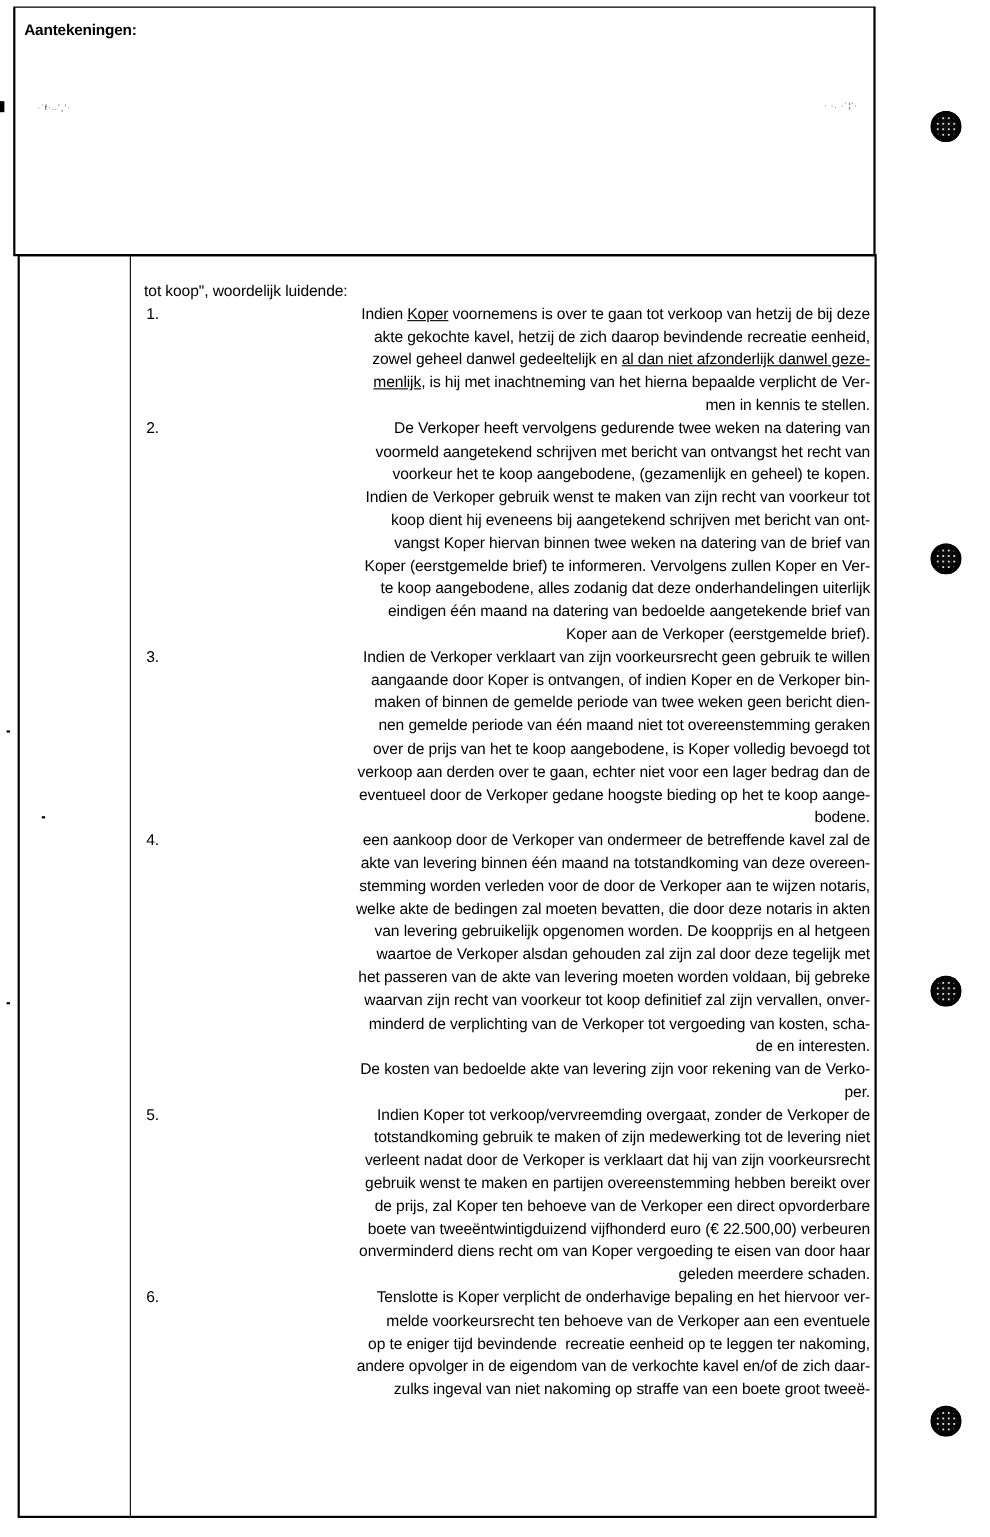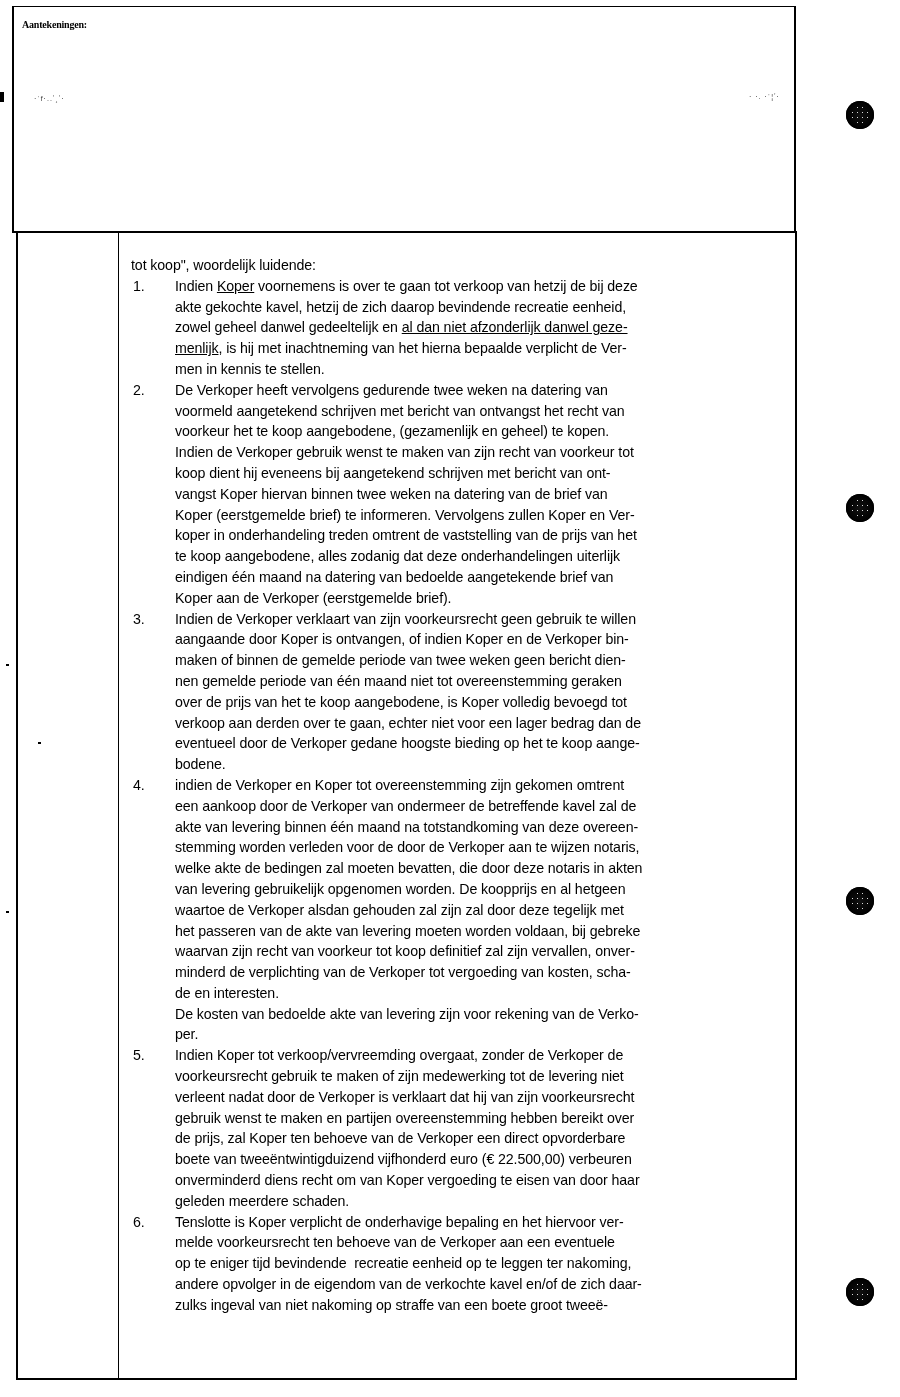--- a/index.html
+++ b/index.html
@@ -21,22 +21,22 @@
       top: 6px;
       width: 780px;
       height: 224px;
       border: 2px solid #000;
       border-top-width: 1px;
     }
     .annotations-label {
       position: absolute;
       left: 8px;
       top: 12px;
-      font-family: Liberation Serif, serif;
-      font-size: 10px;
+      font-family: Liberation Sans, sans-serif;
+      font-size: 14px;
       font-weight: bold;
       letter-spacing: -0.2px;
     }
     .scribble-left {
       position: absolute;
       left: 20px;
       top: 88px;
       width: 60px;
       height: 12px;
       font-size: 7px;
@@ -95,20 +95,21 @@
       padding-left: 44px;
     }
     .clause-number {
       position: absolute;
       left: 2px;
       top: 0;
     }
     .clause-line {
       display: block;
       white-space: pre;
+      text-align: right;
     }
     .u {
       text-decoration: underline;
     }
     .hole {
       position: absolute;
       left: 846px;
       width: 28px;
       height: 28px;
       border-radius: 50%;
@@ -156,56 +157,54 @@
         </div>
         <div class="clause">
           <span class="clause-number">2.</span>
           <span class="clause-line">De Verkoper heeft vervolgens gedurende twee weken na datering van</span>
           <span class="clause-line">voormeld aangetekend schrijven met bericht van ontvangst het recht van</span>
           <span class="clause-line">voorkeur het te koop aangebodene, (gezamenlijk en geheel) te kopen.</span>
           <span class="clause-line">Indien de Verkoper gebruik wenst te maken van zijn recht van voorkeur tot</span>
           <span class="clause-line">koop dient hij eveneens bij aangetekend schrijven met bericht van ont-</span>
           <span class="clause-line">vangst Koper hiervan binnen twee weken na datering van de brief van</span>
           <span class="clause-line">Koper (eerstgemelde brief) te informeren. Vervolgens zullen Koper en Ver-</span>
-          <span class="clause-line">koper in onderhandeling treden omtrent de vaststelling van de prijs van het</span>
           <span class="clause-line">te koop aangebodene, alles zodanig dat deze onderhandelingen uiterlijk</span>
           <span class="clause-line">eindigen één maand na datering van bedoelde aangetekende brief van</span>
           <span class="clause-line">Koper aan de Verkoper (eerstgemelde brief).</span>
         </div>
         <div class="clause">
           <span class="clause-number">3.</span>
           <span class="clause-line">Indien de Verkoper verklaart van zijn voorkeursrecht geen gebruik te willen</span>
           <span class="clause-line">aangaande door Koper is ontvangen, of indien Koper en de Verkoper bin-</span>
           <span class="clause-line">maken of binnen de gemelde periode van twee weken geen bericht dien-</span>
           <span class="clause-line">nen gemelde periode van één maand niet tot overeenstemming geraken</span>
           <span class="clause-line">over de prijs van het te koop aangebodene, is Koper volledig bevoegd tot</span>
           <span class="clause-line">verkoop aan derden over te gaan, echter niet voor een lager bedrag dan de</span>
           <span class="clause-line">eventueel door de Verkoper gedane hoogste bieding op het te koop aange-</span>
           <span class="clause-line">bodene.</span>
         </div>
         <div class="clause">
           <span class="clause-number">4.</span>
-          <span class="clause-line">indien de Verkoper en Koper tot overeenstemming zijn gekomen omtrent</span>
           <span class="clause-line">een aankoop door de Verkoper van ondermeer de betreffende kavel zal de</span>
           <span class="clause-line">akte van levering binnen één maand na totstandkoming van deze overeen-</span>
           <span class="clause-line">stemming worden verleden voor de door de Verkoper aan te wijzen notaris,</span>
           <span class="clause-line">welke akte de bedingen zal moeten bevatten, die door deze notaris in akten</span>
           <span class="clause-line">van levering gebruikelijk opgenomen worden. De koopprijs en al hetgeen</span>
           <span class="clause-line">waartoe de Verkoper alsdan gehouden zal zijn zal door deze tegelijk met</span>
           <span class="clause-line">het passeren van de akte van levering moeten worden voldaan, bij gebreke</span>
           <span class="clause-line">waarvan zijn recht van voorkeur tot koop definitief zal zijn vervallen, onver-</span>
           <span class="clause-line">minderd de verplichting van de Verkoper tot vergoeding van kosten, scha-</span>
           <span class="clause-line">de en interesten.</span>
           <span class="clause-line">De kosten van bedoelde akte van levering zijn voor rekening van de Verko-</span>
           <span class="clause-line">per.</span>
         </div>
         <div class="clause">
           <span class="clause-number">5.</span>
           <span class="clause-line">Indien Koper tot verkoop/vervreemding overgaat, zonder de Verkoper de</span>
-          <span class="clause-line">voorkeursrecht gebruik te maken of zijn medewerking tot de levering niet</span>
+          <span class="clause-line">totstandkoming gebruik te maken of zijn medewerking tot de levering niet</span>
           <span class="clause-line">verleent nadat door de Verkoper is verklaart dat hij van zijn voorkeursrecht</span>
           <span class="clause-line">gebruik wenst te maken en partijen overeenstemming hebben bereikt over</span>
           <span class="clause-line">de prijs, zal Koper ten behoeve van de Verkoper een direct opvorderbare</span>
           <span class="clause-line">boete van tweeëntwintigduizend vijfhonderd euro (€ 22.500,00) verbeuren</span>
           <span class="clause-line">onverminderd diens recht om van Koper vergoeding te eisen van door haar</span>
           <span class="clause-line">geleden meerdere schaden.</span>
         </div>
         <div class="clause">
           <span class="clause-number">6.</span>
           <span class="clause-line">Tenslotte is Koper verplicht de onderhavige bepaling en het hiervoor ver-</span>

